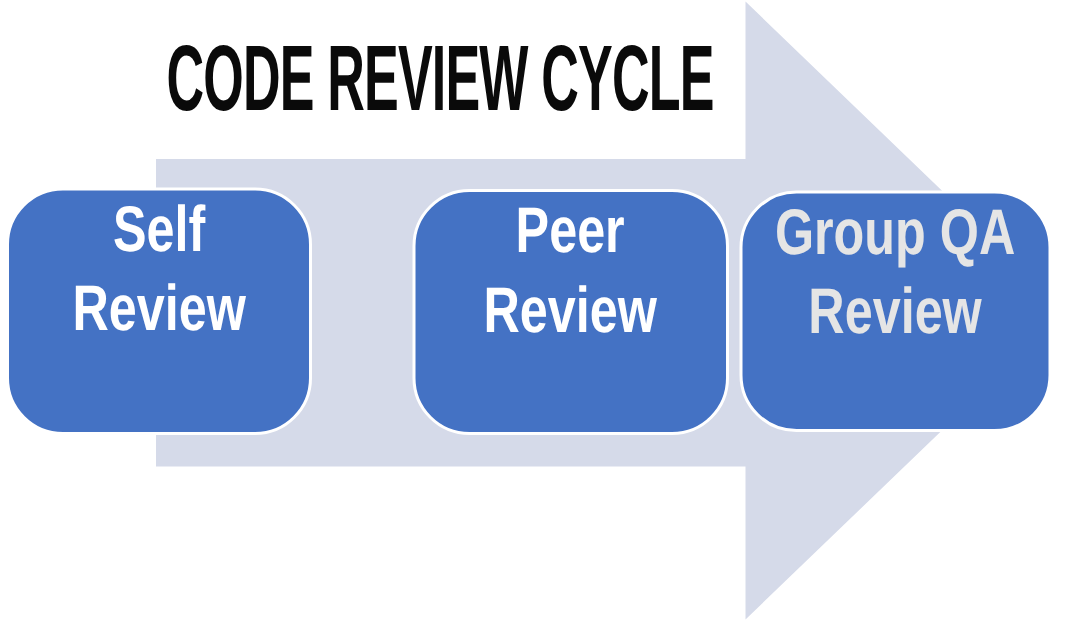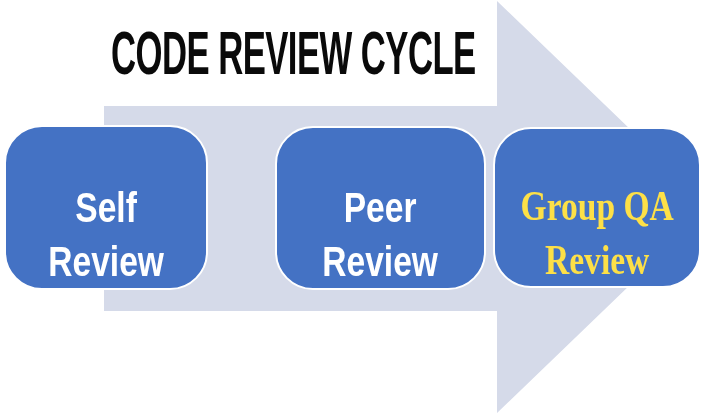--- a/index.html
+++ b/index.html
@@ -37,21 +37,21 @@
     color: #0a0a0a;
   }
   .step-box {
     position: absolute;
     box-sizing: border-box;
     border-radius: 38px;
     border: 2px solid #ffffff;
     background: #4472c4;
     color: #ffffff;
     display: flex;
-    align-items: flex-end;
+    align-items: flex-start;
     justify-content: center;
     text-align: center;
   }
   .step-box .label {
     transform: scaleX(0.78);
     transform-origin: 50% 50%;
     font-size: 43px;
     font-weight: bold;
     line-height: 1.24;
     white-space: nowrap;
@@ -79,20 +79,20 @@
     </div>
   </div>
 
   <div id="box-2" class="step-box" style="background-color: rgb(68, 114, 196); border-color: rgb(255, 255, 255); color: rgb(255, 255, 255); margin-left: 28px;">
     <div class="label">
       <span>Peer</span>
       <span>Review</span>
     </div>
   </div>
 
-  <div id="box-3" class="step-box" style="background-color: rgb(68, 114, 196); border-color: rgb(255, 255, 255); color: #fde047; font-family: Liberation Serif, serif;">
+  <div id="box-3" class="step-box" style="background-color: rgb(68, 114, 196); border-color: rgb(255, 255, 255); color: #e5e5e5;">
     <div class="label">
       <span>Group QA</span>
       <span>Review</span>
     </div>
   </div>
 
 </div>
 
 </body></html>

